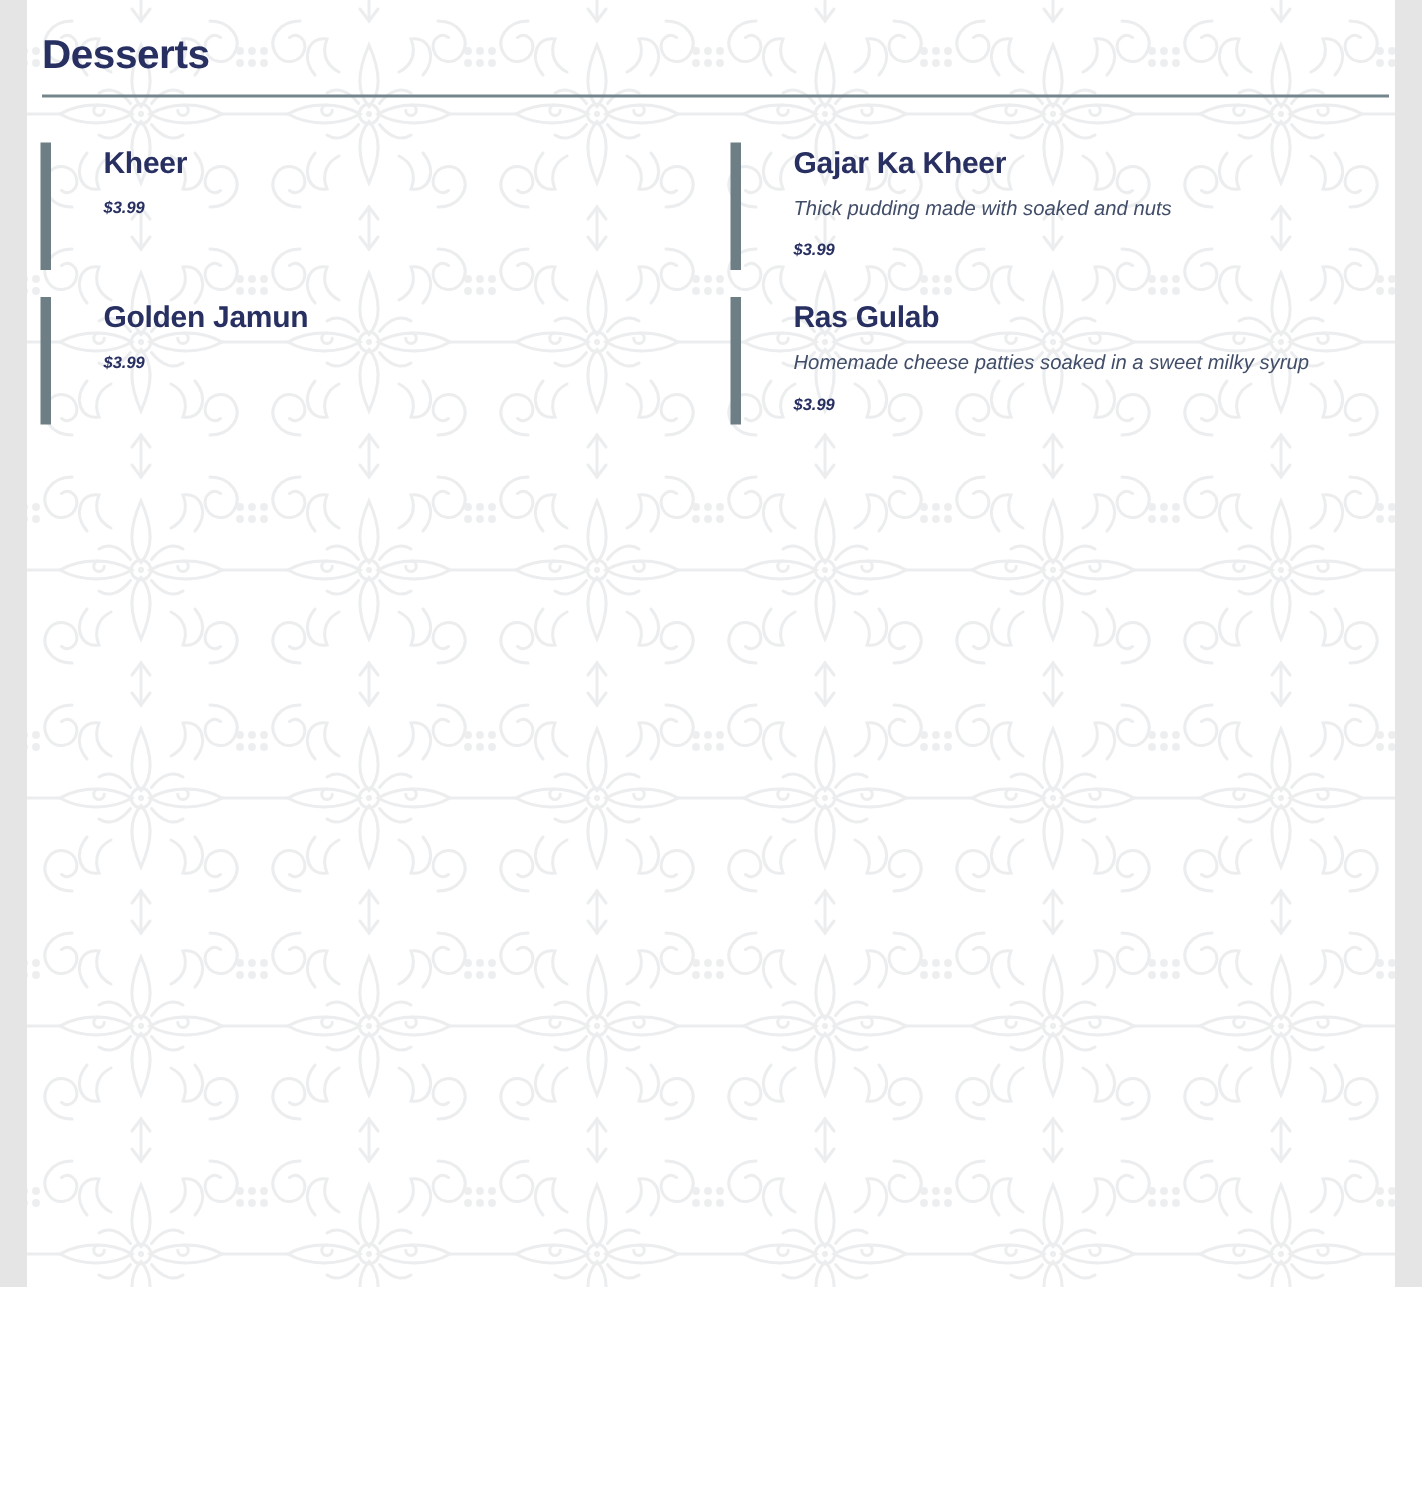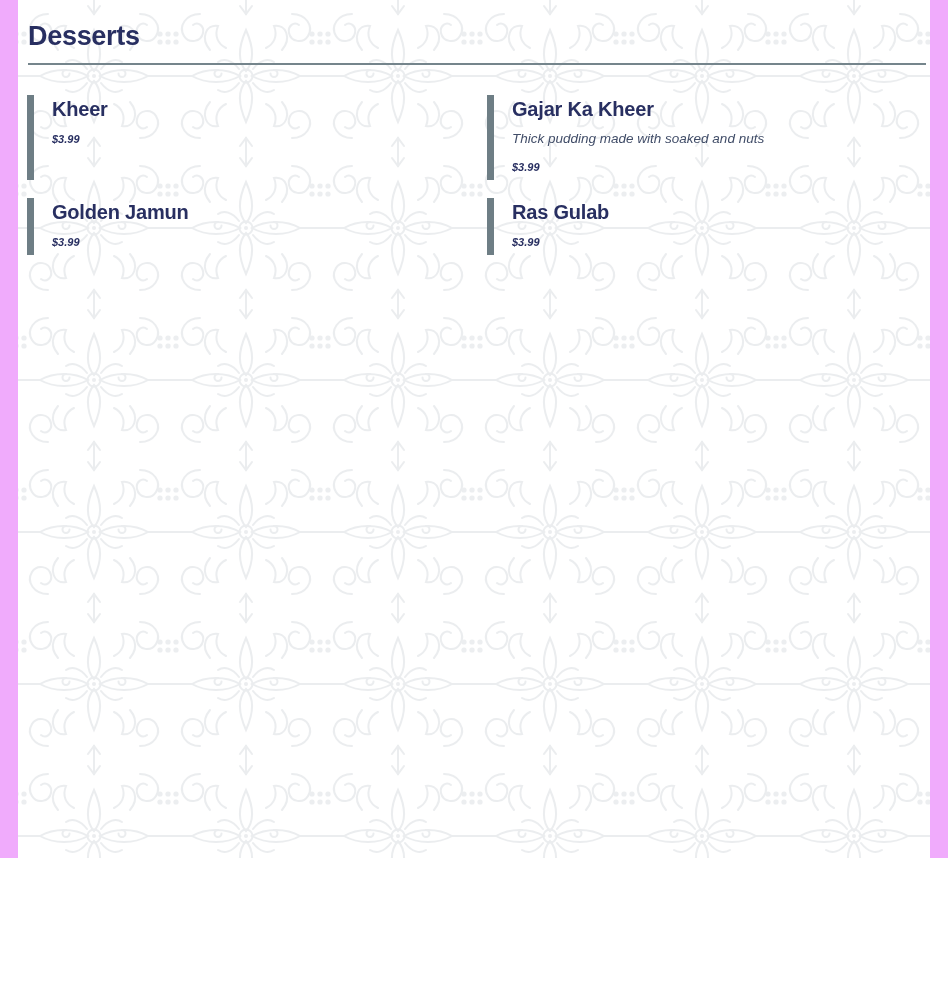--- a/index.html
+++ b/index.html
@@ -5,21 +5,21 @@
   html, body {
     margin: 0;
     padding: 0;
     background: #ffffff;
     font-family: "Liberation Sans", sans-serif;
   }
   .page {
     position: relative;
     width: 948px;
     height: 858px;
-    background: #f0abfc;
+    background: #e5e5e5;
     overflow: hidden;
   }
   .bg-pattern {
     position: absolute;
     left: 18px;
     top: 0;
     width: 912px;
     height: 1000px;
     display: block;
   }
@@ -46,20 +46,21 @@
     margin-left: -1px;
     display: grid;
     grid-template-columns: 1fr 1fr;
     column-gap: 27px;
     row-gap: 18px;
     width: 893px;
   }
   .menu-item {
     display: flex;
     align-items: stretch;
+    gap: 17px;
   }
   .accent-bar {
     width: 7px;
     flex: 0 0 7px;
     background: #6e7e85;
     margin-right: 18px;
   }
   .item-body {
     padding: 2px 0 4px 0;
   }
@@ -175,19 +176,20 @@
         <div class="item-body">
           <h3 class="item-name">Golden Jamun</h3>
           <p class="item-price">$3.99</p>
         </div>
       </div>
 
       <div class="menu-item">
         <div class="accent-bar"></div>
         <div class="item-body">
           <h3 class="item-name">Ras Gulab</h3>
+          <p class="item-desc">Homemade cheese patties soaked in a sweet milky syrup</p>
           <p class="item-price">$3.99</p>
         </div>
       </div>
 
     </div>
   </div>
 </div>
 
 </body></html>

